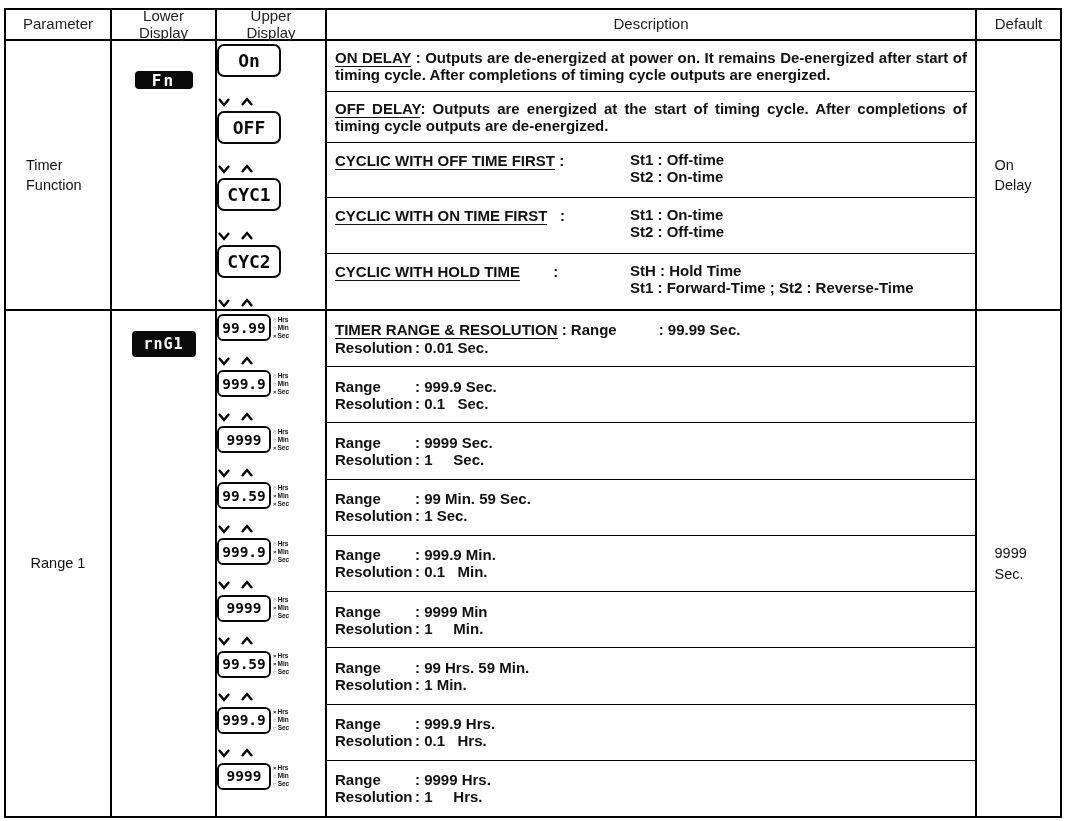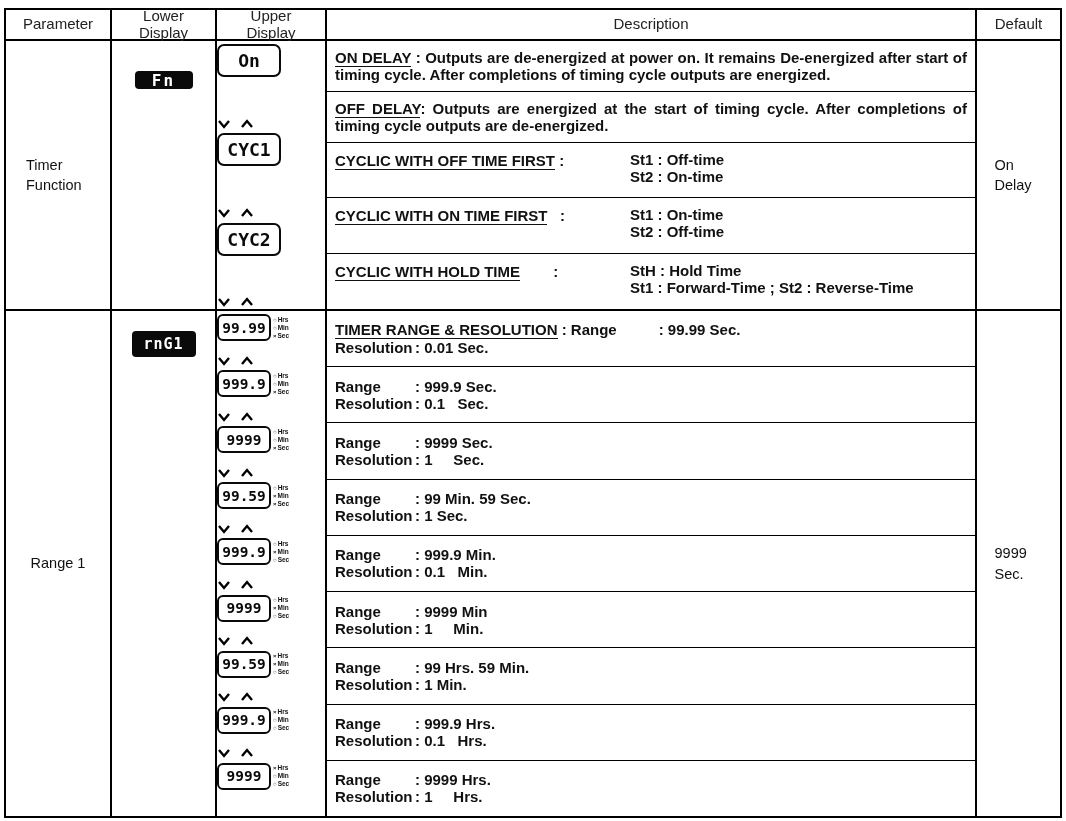--- a/index.html
+++ b/index.html
@@ -102,20 +102,31 @@
         <div class="arrows">
           <svg width="14" height="10">
               <polyline points="2,2 7,8 12,2" fill="none" stroke="#000" stroke-width="2.4"></polyline>
             </svg>
           <svg width="14" height="10">
               <polyline points="2,8 7,2 12,8" fill="none" stroke="#000" stroke-width="2.4"></polyline>
             </svg>
         </div>
       </div>
       <div class="uunit">
+        <div class="seg-light">OFF</div>
+        <div class="arrows">
+          <svg width="14" height="10">
+              <polyline points="2,2 7,8 12,2" fill="none" stroke="#000" stroke-width="2.4"></polyline>
+            </svg>
+          <svg width="14" height="10">
+              <polyline points="2,8 7,2 12,8" fill="none" stroke="#000" stroke-width="2.4"></polyline>
+            </svg>
+        </div>
+      </div>
+      <div class="uunit">
         <div class="seg-light">CYC1</div>
         <div class="arrows">
           <svg width="14" height="10">
               <polyline points="2,2 7,8 12,2" fill="none" stroke="#000" stroke-width="2.4"></polyline>
             </svg>
           <svg width="14" height="10">
               <polyline points="2,8 7,2 12,8" fill="none" stroke="#000" stroke-width="2.4"></polyline>
             </svg>
         </div>
       </div>

